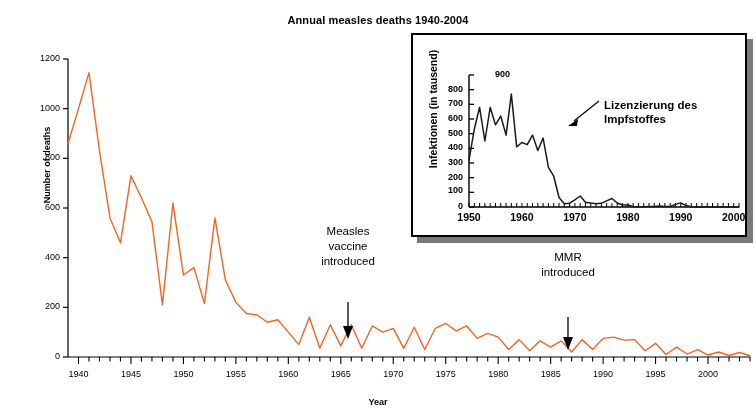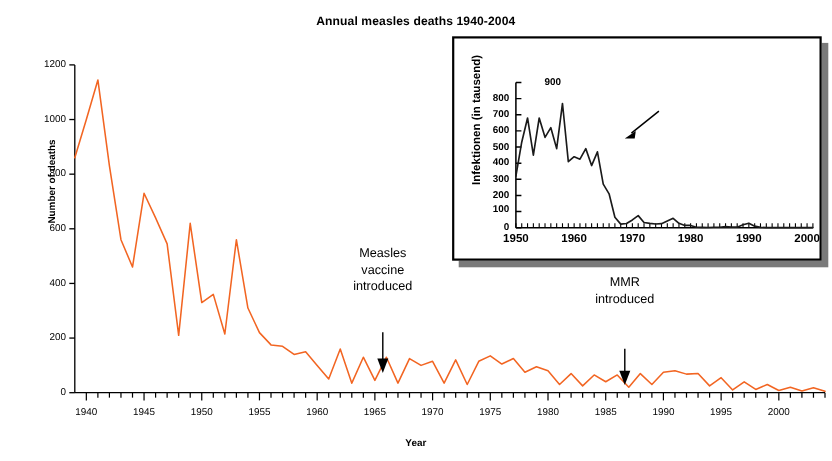--- a/index.html
+++ b/index.html
@@ -266,20 +266,22 @@
           <line x1="320.70588235294116" y1="172" x2="320.70588235294116" y2="168" stroke="#000" stroke-width="1"></line>
           <line x1="326" y1="172" x2="326" y2="168" stroke="#000" stroke-width="1"></line>
         </g>
       <polyline id="inset-line" fill="none" stroke="#1a1a1a" stroke-width="1.5" stroke-linejoin="round" stroke-linecap="round" points="56.00,125.07 61.29,94.27 66.59,72.27 71.88,106.00 77.18,72.27 82.47,89.87 87.76,81.07 93.06,100.13 98.35,59.07 103.65,111.87 108.94,107.47 114.24,109.67 119.53,100.13 124.82,115.53 130.12,103.07 135.41,132.40 140.71,141.20 146.00,162.47 151.29,168.77 156.59,168.19 161.88,164.96 167.18,161.00 172.47,167.31 177.76,168.04 183.06,168.63 188.35,168.33 193.65,165.84 198.94,163.49 204.24,168.04 209.53,169.95 214.82,169.95 220.12,171.56 225.41,171.71 230.71,171.78 236.00,171.62 241.29,171.59 246.59,171.08 251.88,171.46 257.18,171.50 262.47,169.36 267.76,167.89 273.06,170.59 278.35,171.68 283.65,171.96 288.94,171.85 294.24,171.96 299.53,171.93 304.82,171.99 310.12,171.99 315.41,171.99 320.71,171.99 326.00,171.99"></polyline>
       <g id="inset-pointer">
         <line x1="186" y1="66" x2="161" y2="86" stroke="#000" stroke-width="1.3"></line>
         <polygon points="155,91 165,84 164,91" fill="#000"></polygon>
       </g>
     </svg>
 
+    <div class="inset-annot">Lizenzierung des
+Impfstoffes</div>
   <div class="ytick-inset" style="left: 24px; top: 166px;">0</div>
       <div class="ytick-inset" style="left: 24px; top: 150px;">100</div>
       <div class="ytick-inset" style="left: 24px; top: 136.667px;">200</div>
       <div class="ytick-inset" style="left: 24px; top: 122px;">300</div>
       <div class="ytick-inset" style="left: 24px; top: 107.333px;">400</div>
       <div class="ytick-inset" style="left: 24px; top: 92.6667px;">500</div>
       <div class="ytick-inset" style="left: 24px; top: 78px;">600</div>
       <div class="ytick-inset" style="left: 24px; top: 63.3333px;">700</div>
       <div class="ytick-inset" style="left: 24px; top: 48.6667px;">800</div>
       <div class="ytick-inset" style="left: 37px; top: 34px; margin-left: 34px;">900</div>

